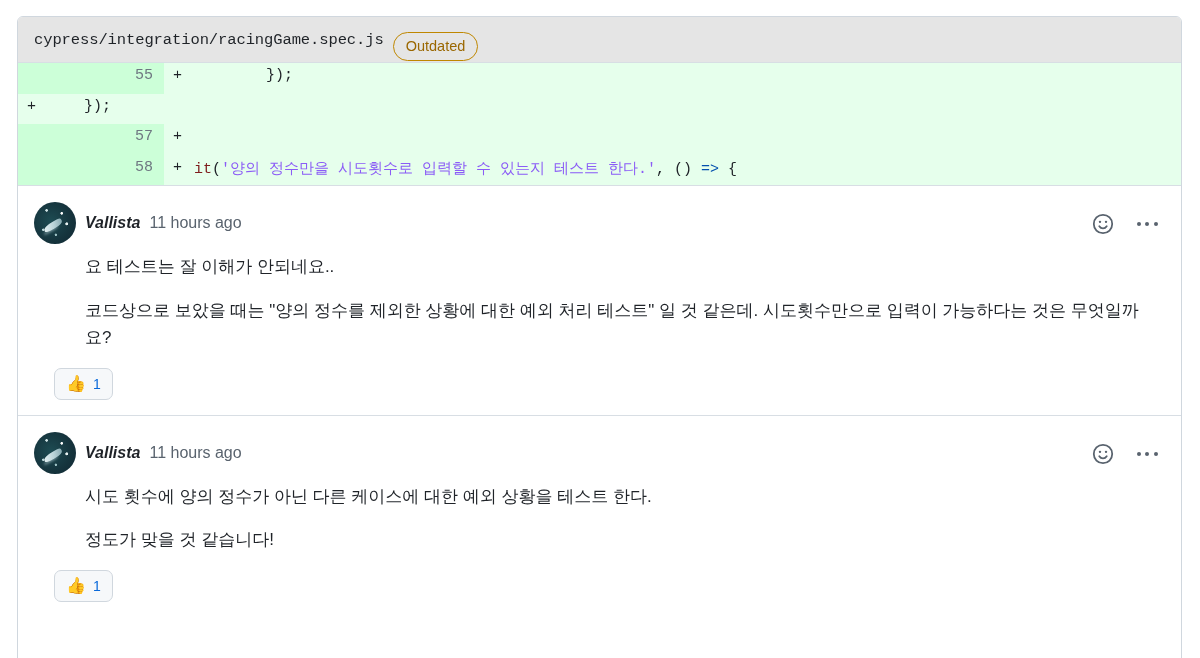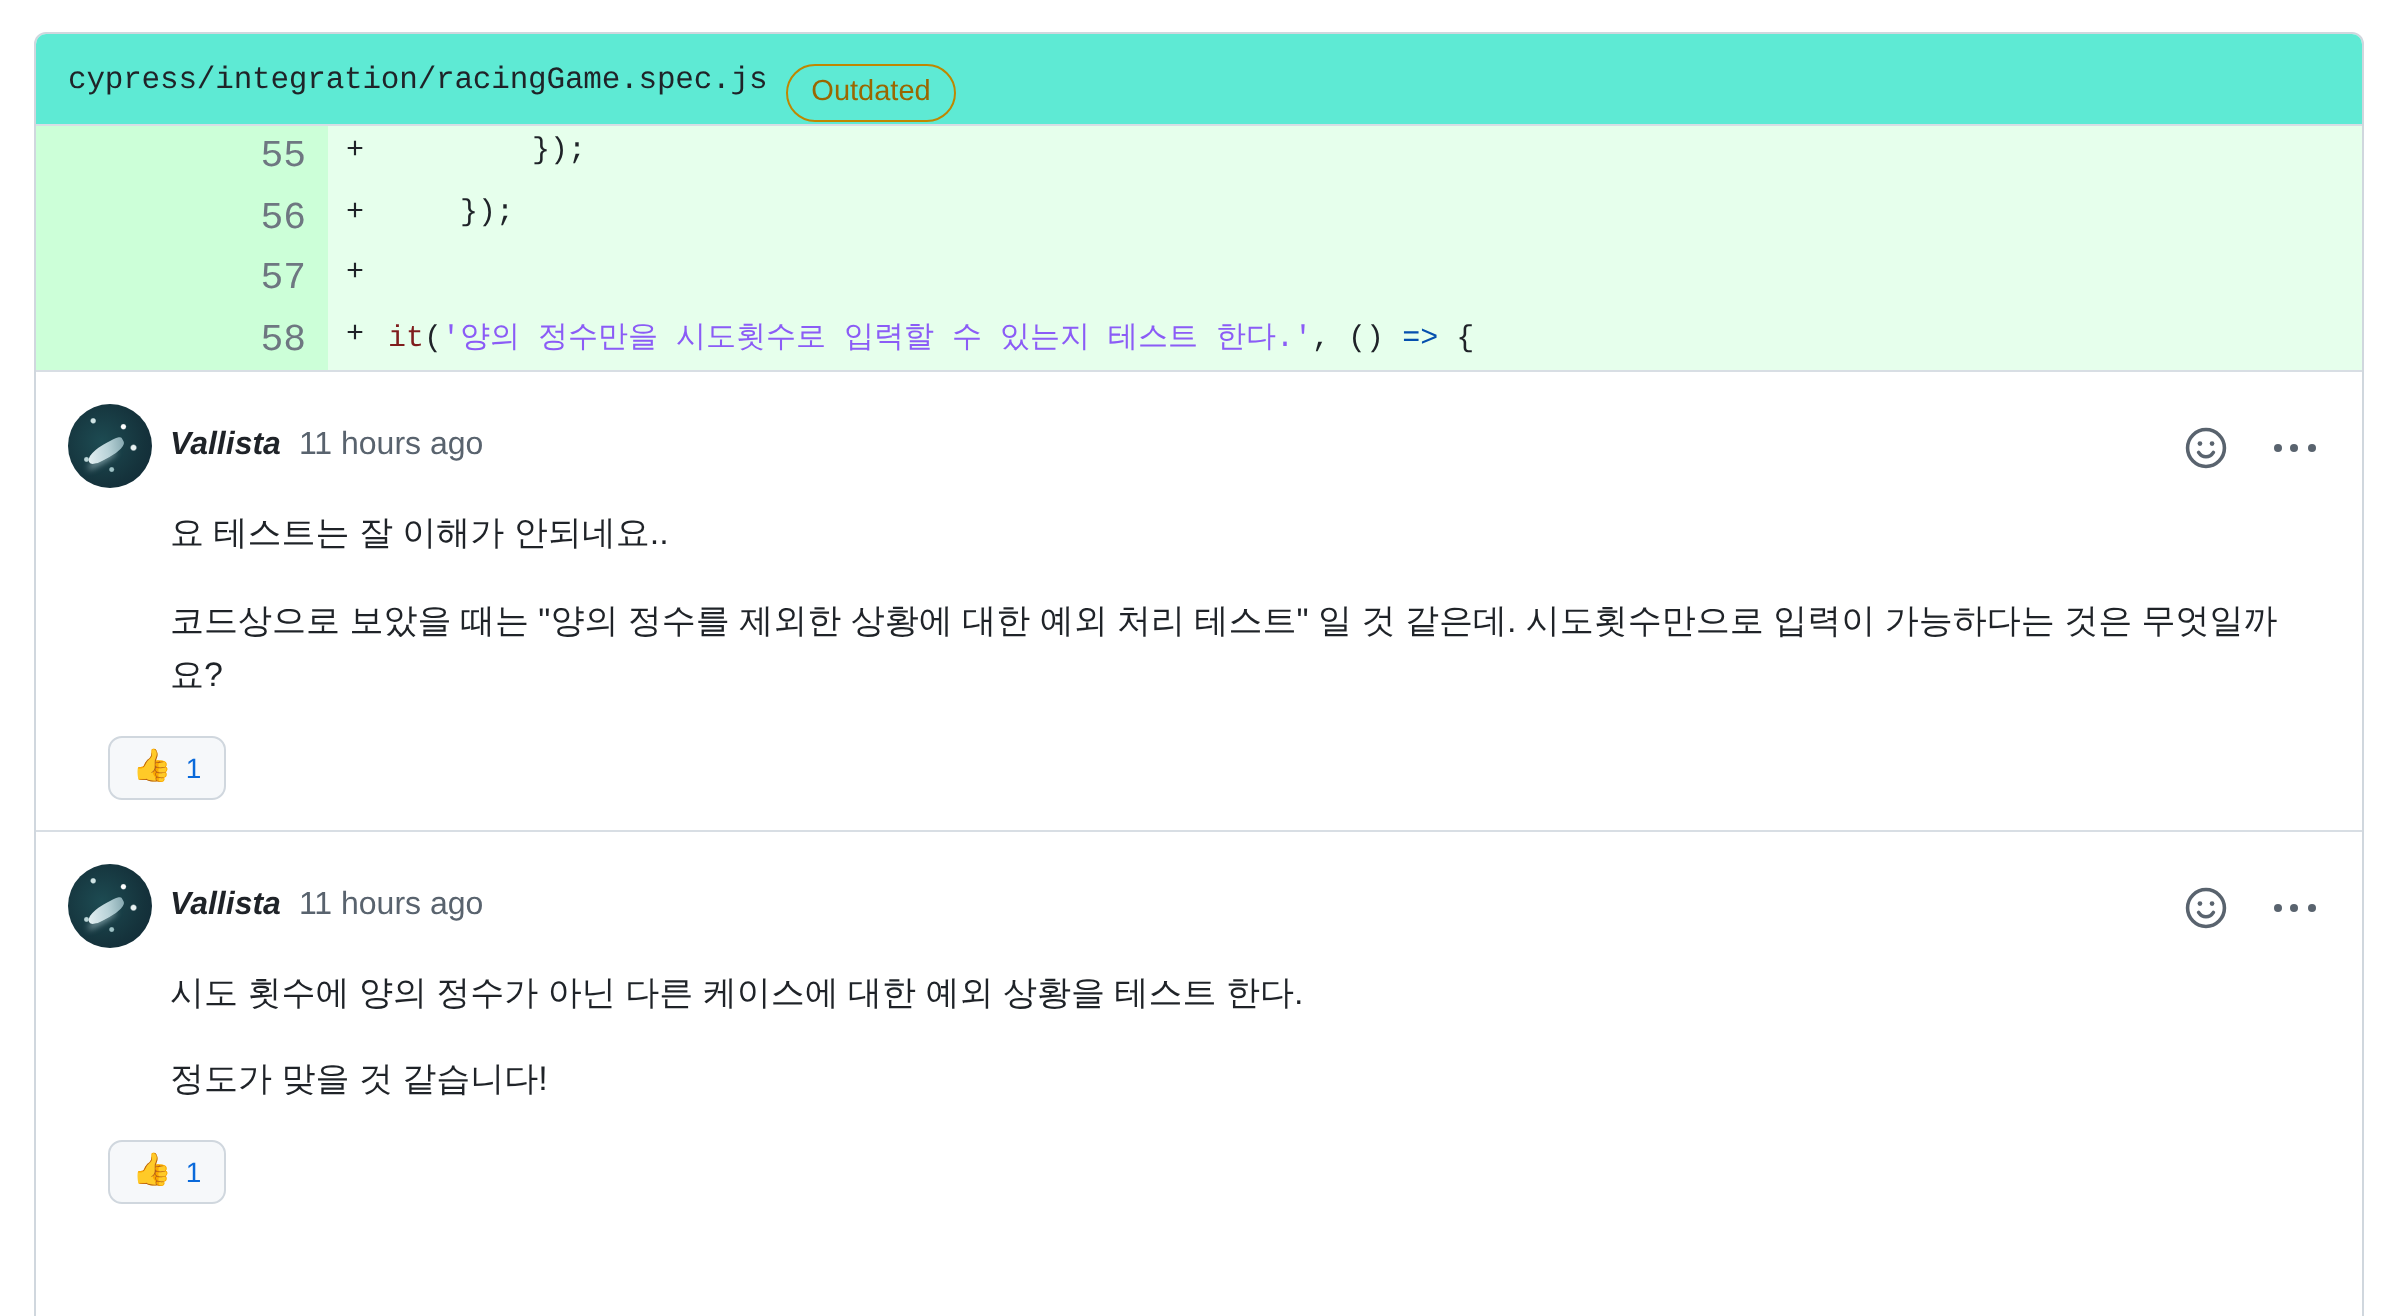--- a/index.html
+++ b/index.html
@@ -30,21 +30,21 @@
     overflow: hidden;
   }
 
   
   .file-header {
     display: flex;
     align-items: center;
     gap: 9px;
     height: 46px;
     padding: 0 16px;
-    background: #5eead4;
+    background: #e5e5e5;
     border-bottom: 1px solid #d8dee4;
     box-sizing: border-box;
   }
   .file-path {
     font-family: "Liberation Mono", "DejaVu Sans Mono", monospace;
     font-size: 15.5px;
     color: #1f2328;
     letter-spacing: -0.1px;
     white-space: nowrap;
   }
@@ -73,21 +73,21 @@
     height: 30.5px;
   }
   .diff-lineno {
     width: 146px;
     min-width: 146px;
     box-sizing: border-box;
     background: #ccffd8;
     color: #6e7781;
     text-align: right;
     padding: 4px 11px 0 0;
-    font-size: 19px;
+    font-size: 15px;
     user-select: none;
   }
   .diff-marker {
     width: 30px;
     min-width: 30px;
     box-sizing: border-box;
     background: #e6ffec;
     color: #1f2328;
     padding: 4px 0 0 9px;
   }
@@ -232,21 +232,20 @@
 
   <div class="diff">
 
     <div class="diff-row">
       <span class="diff-lineno">55</span>
       <span class="diff-marker">+</span>
       <span class="diff-code">        });</span>
     </div>
 
     <div class="diff-row">
-      <span class="diff-lineno">56</span>
       <span class="diff-marker">+</span>
       <span class="diff-code">    });</span>
     </div>
 
     <div class="diff-row">
       <span class="diff-lineno">57</span>
       <span class="diff-marker">+</span>
       <span class="diff-code"></span>
     </div>
 

